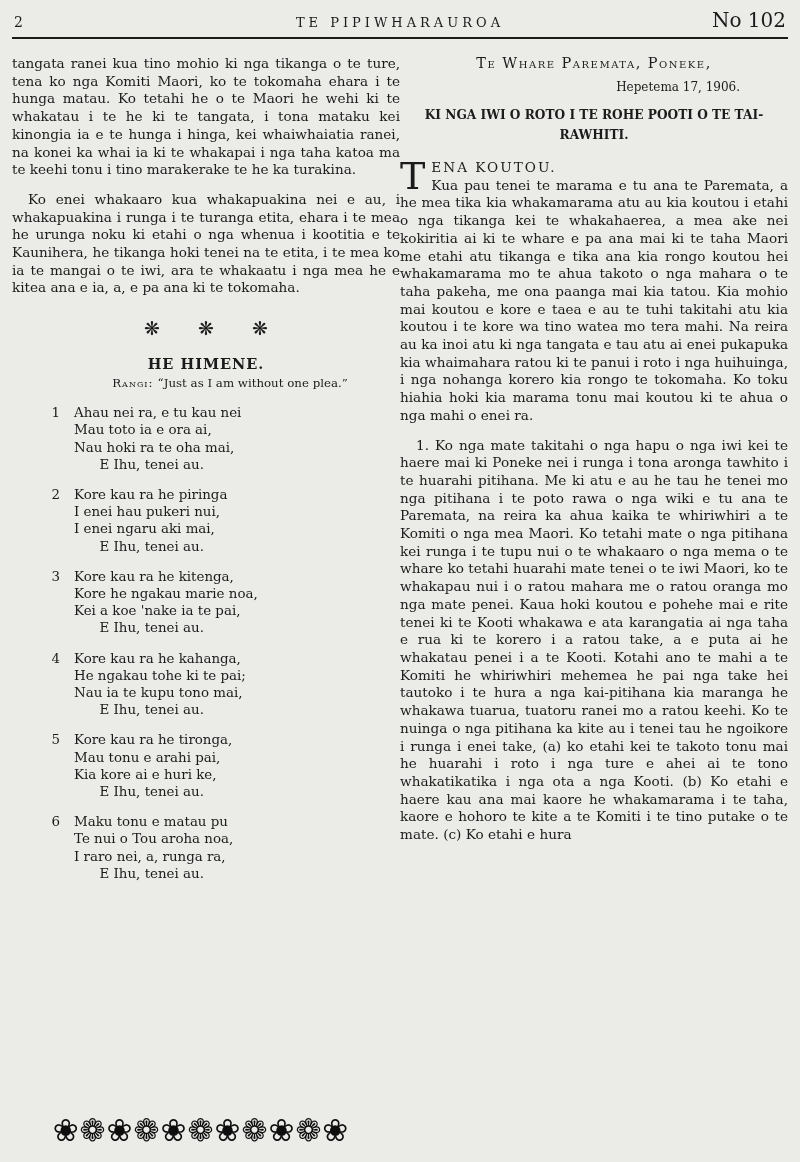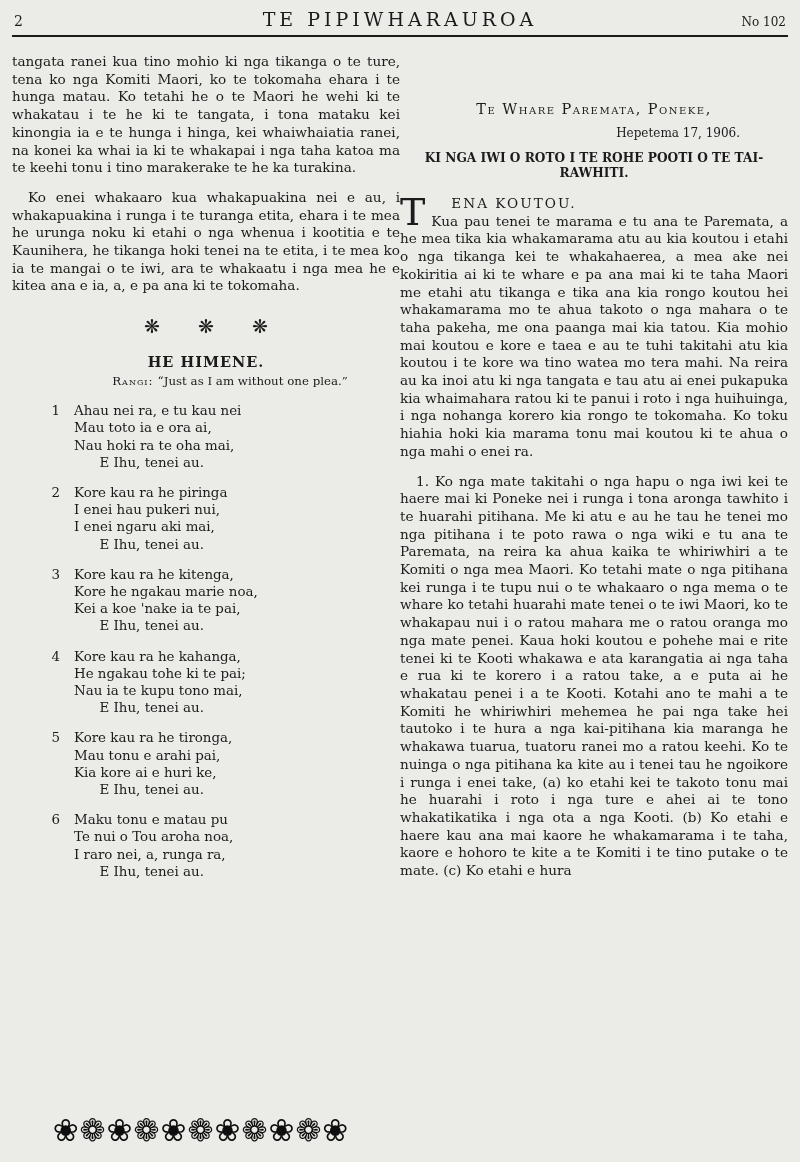--- a/index.html
+++ b/index.html
@@ -16,22 +16,22 @@
   }
   
   .header {
     display:grid;
     grid-template-columns:1fr auto 1fr;
     align-items:baseline;
     border-bottom:2px solid #1b1b1b;
     padding:2px 2px 5px;
   }
   .pg-num { font-size:14px; }
-  .masthead { font-size:19px; letter-spacing:4px; text-align:center; font-weight:normal; }
-  .issue { text-align:right; font-size:12px; }
+  .masthead { font-size:13px; letter-spacing:4px; text-align:center; font-weight:normal; }
+  .issue { text-align:right; font-size:20px; }
 
   
   .columns { display:flex; margin-top:16px; }
   .col { flex:1; min-width:0; }
 
   .body-text { font-size:13.6px; line-height:17.7px; text-align:justify; margin:0 0 12px; }
   .indent { text-indent:16px; }
 
   
   .ornament-row { text-align:center; font-size:19px; letter-spacing:16px; padding-left:16px; margin:20px 0 14px; }
@@ -43,25 +43,25 @@
   .verse-text { white-space:pre-wrap; }
 
   .footer-ornament {
     position:absolute; left:12px; bottom:0; width:378px; height:60px;
     font-size:31px; line-height:56px; letter-spacing:1px;
     text-align:center; white-space:nowrap; overflow:hidden; color:#0e0e0e;
   }
 
   
   .letter-title { text-align:center; font-weight:bold; font-size:15px; letter-spacing:0.5px; margin:2px 0 10px; }
-  .letter-address { text-align:center; font-variant:small-caps; font-size:14.5px; letter-spacing:1.5px; margin-bottom:9px;margin-top:48px; }
+  .letter-address { text-align:center; font-variant:small-caps; font-size:14.5px; letter-spacing:1.5px; margin-bottom:9px; }
   .letter-date { text-align:right; font-size:12px; padding-right:48px; margin-bottom:11px; }
-  .salutation { text-align:center; font-weight:bold; font-size:12.2px; line-height:15px; margin:4px 20px 14px; }
+  .salutation { text-align:center; font-weight:bold; font-size:12.2px; line-height:20px; margin:4px 20px 14px; }
   .dropcap { float:left; font-size:38px; line-height:30px; padding:2px 6px 0 0; }
-  .opening { letter-spacing:2px;margin-left:20px; }
+  .opening { letter-spacing:2px; }
   .section-heading { text-align:center; font-weight:bold; font-size:13.8px; margin:16px 0 12px; }
 </style>
 </head>
 <body>
 
 <div class="page">
 
   <div class="header">
     <span class="pg-num">2</span>
     <span class="masthead">TE PIPIWHARAUROA</span>

